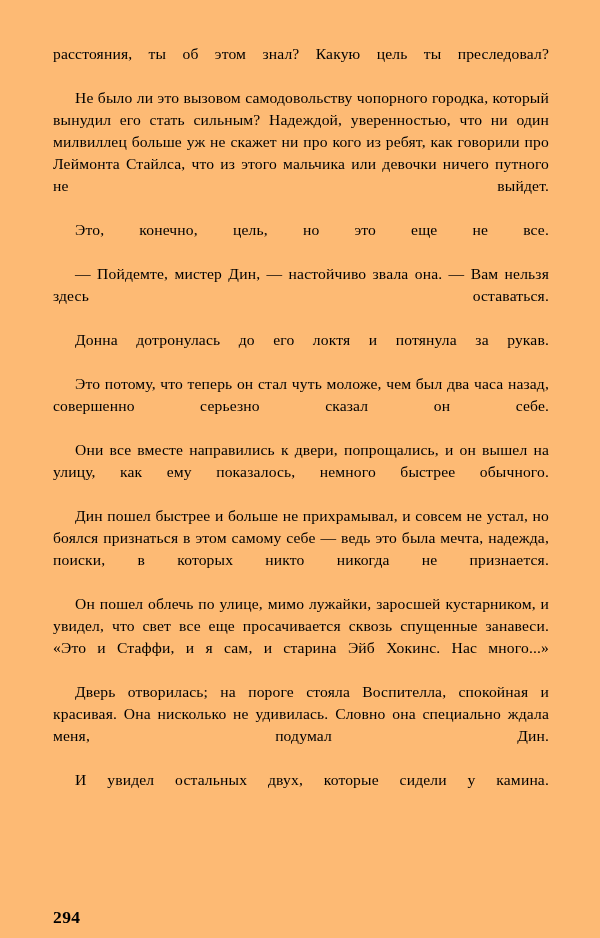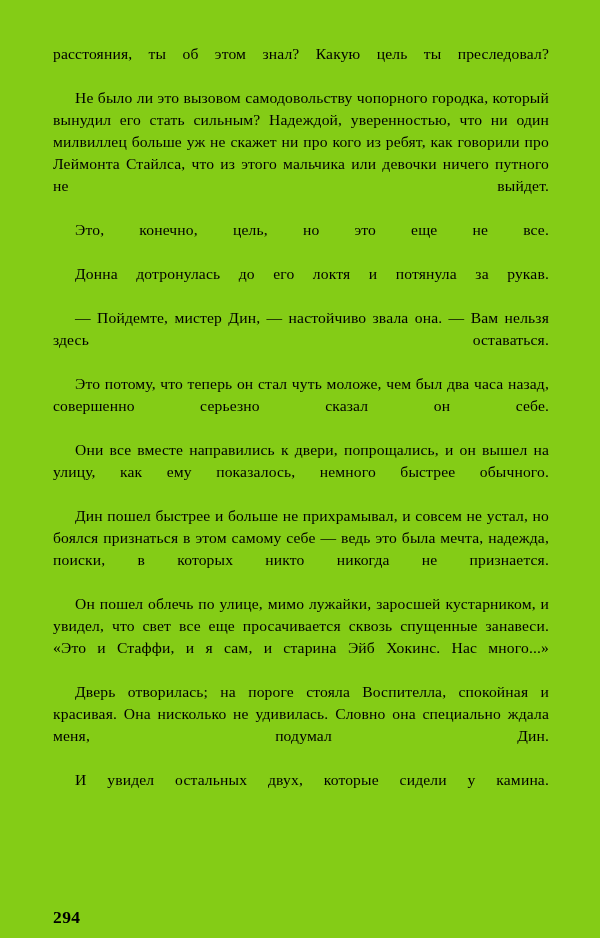--- a/index.html
+++ b/index.html
@@ -5,21 +5,21 @@
 <style>
   html, body {
     margin: 0;
     padding: 0;
     background: #ffffff;
   }
   .page {
     position: relative;
     width: 600px;
     height: 938px;
-    background: #84cc16;
+    background: #fdba74;
     overflow: hidden;
     font-family: "Liberation Serif", "DejaVu Serif", serif;
     color: #000000;
     -webkit-font-smoothing: none;
   }
   .text-block {
     position: absolute;
     left: 53px;
     top: 43px;
     width: 496px;
@@ -59,22 +59,22 @@
 </style>
 </head>
 <body>
 
 <div class="page">
 
   <div class="text-block">
     <p class="para cont">расстояния, ты об этом знал?  Какую цель ты преследовал?</p>
     <p class="para">Не было ли это вызовом самодовольству чопорного городка, который вынудил его стать сильным? Надеждой, уверенностью, что ни один милвиллец больше уж не скажет ни про кого из ребят, как говорили про Леймонта Стайлса, что из этого мальчика или девочки ничего путного не выйдет.</p>
     <p class="para">Это, конечно, цель, но это еще не все.</p>
+    <p class="para">— Пойдемте, мистер Дин, — настойчиво звала она. — Вам нельзя здесь оставаться.</p>
     <p class="para">Донна дотронулась до его локтя и потянула за рукав.</p>
-    <p class="para">— Пойдемте, мистер Дин, — настойчиво звала она. — Вам нельзя здесь оставаться.</p>
     <p class="para">Это потому, что теперь он стал чуть моложе, чем был два часа назад, совершенно серьезно сказал он себе.</p>
     <p class="para">Они все вместе направились к двери, попрощались, и он вышел на улицу, как ему показалось, немного быстрее обычного.</p>
     <p class="para">Дин пошел быстрее и больше не прихрамывал, и совсем не устал, но боялся признаться в этом самому себе — ведь это была мечта, надежда, поиски, в которых никто никогда не признается.</p>
     <p class="para">Он пошел облечь по улице, мимо лужайки, заросшей кустарником, и увидел, что свет все еще просачивается сквозь спущенные занавеси. «Это и Стаффи, и я сам, и старина Эйб Хокинс. Нас много...»</p>
     <p class="para">Дверь отворилась; на пороге стояла Воспителла, спокойная и красивая. Она нисколько не удивилась. Словно она специально ждала меня, подумал Дин.</p>
     <p class="para">И  увидел  остальных  двух,  которые  сидели у камина.</p>
 
   </div>
 
   <div class="page-number">294</div>

